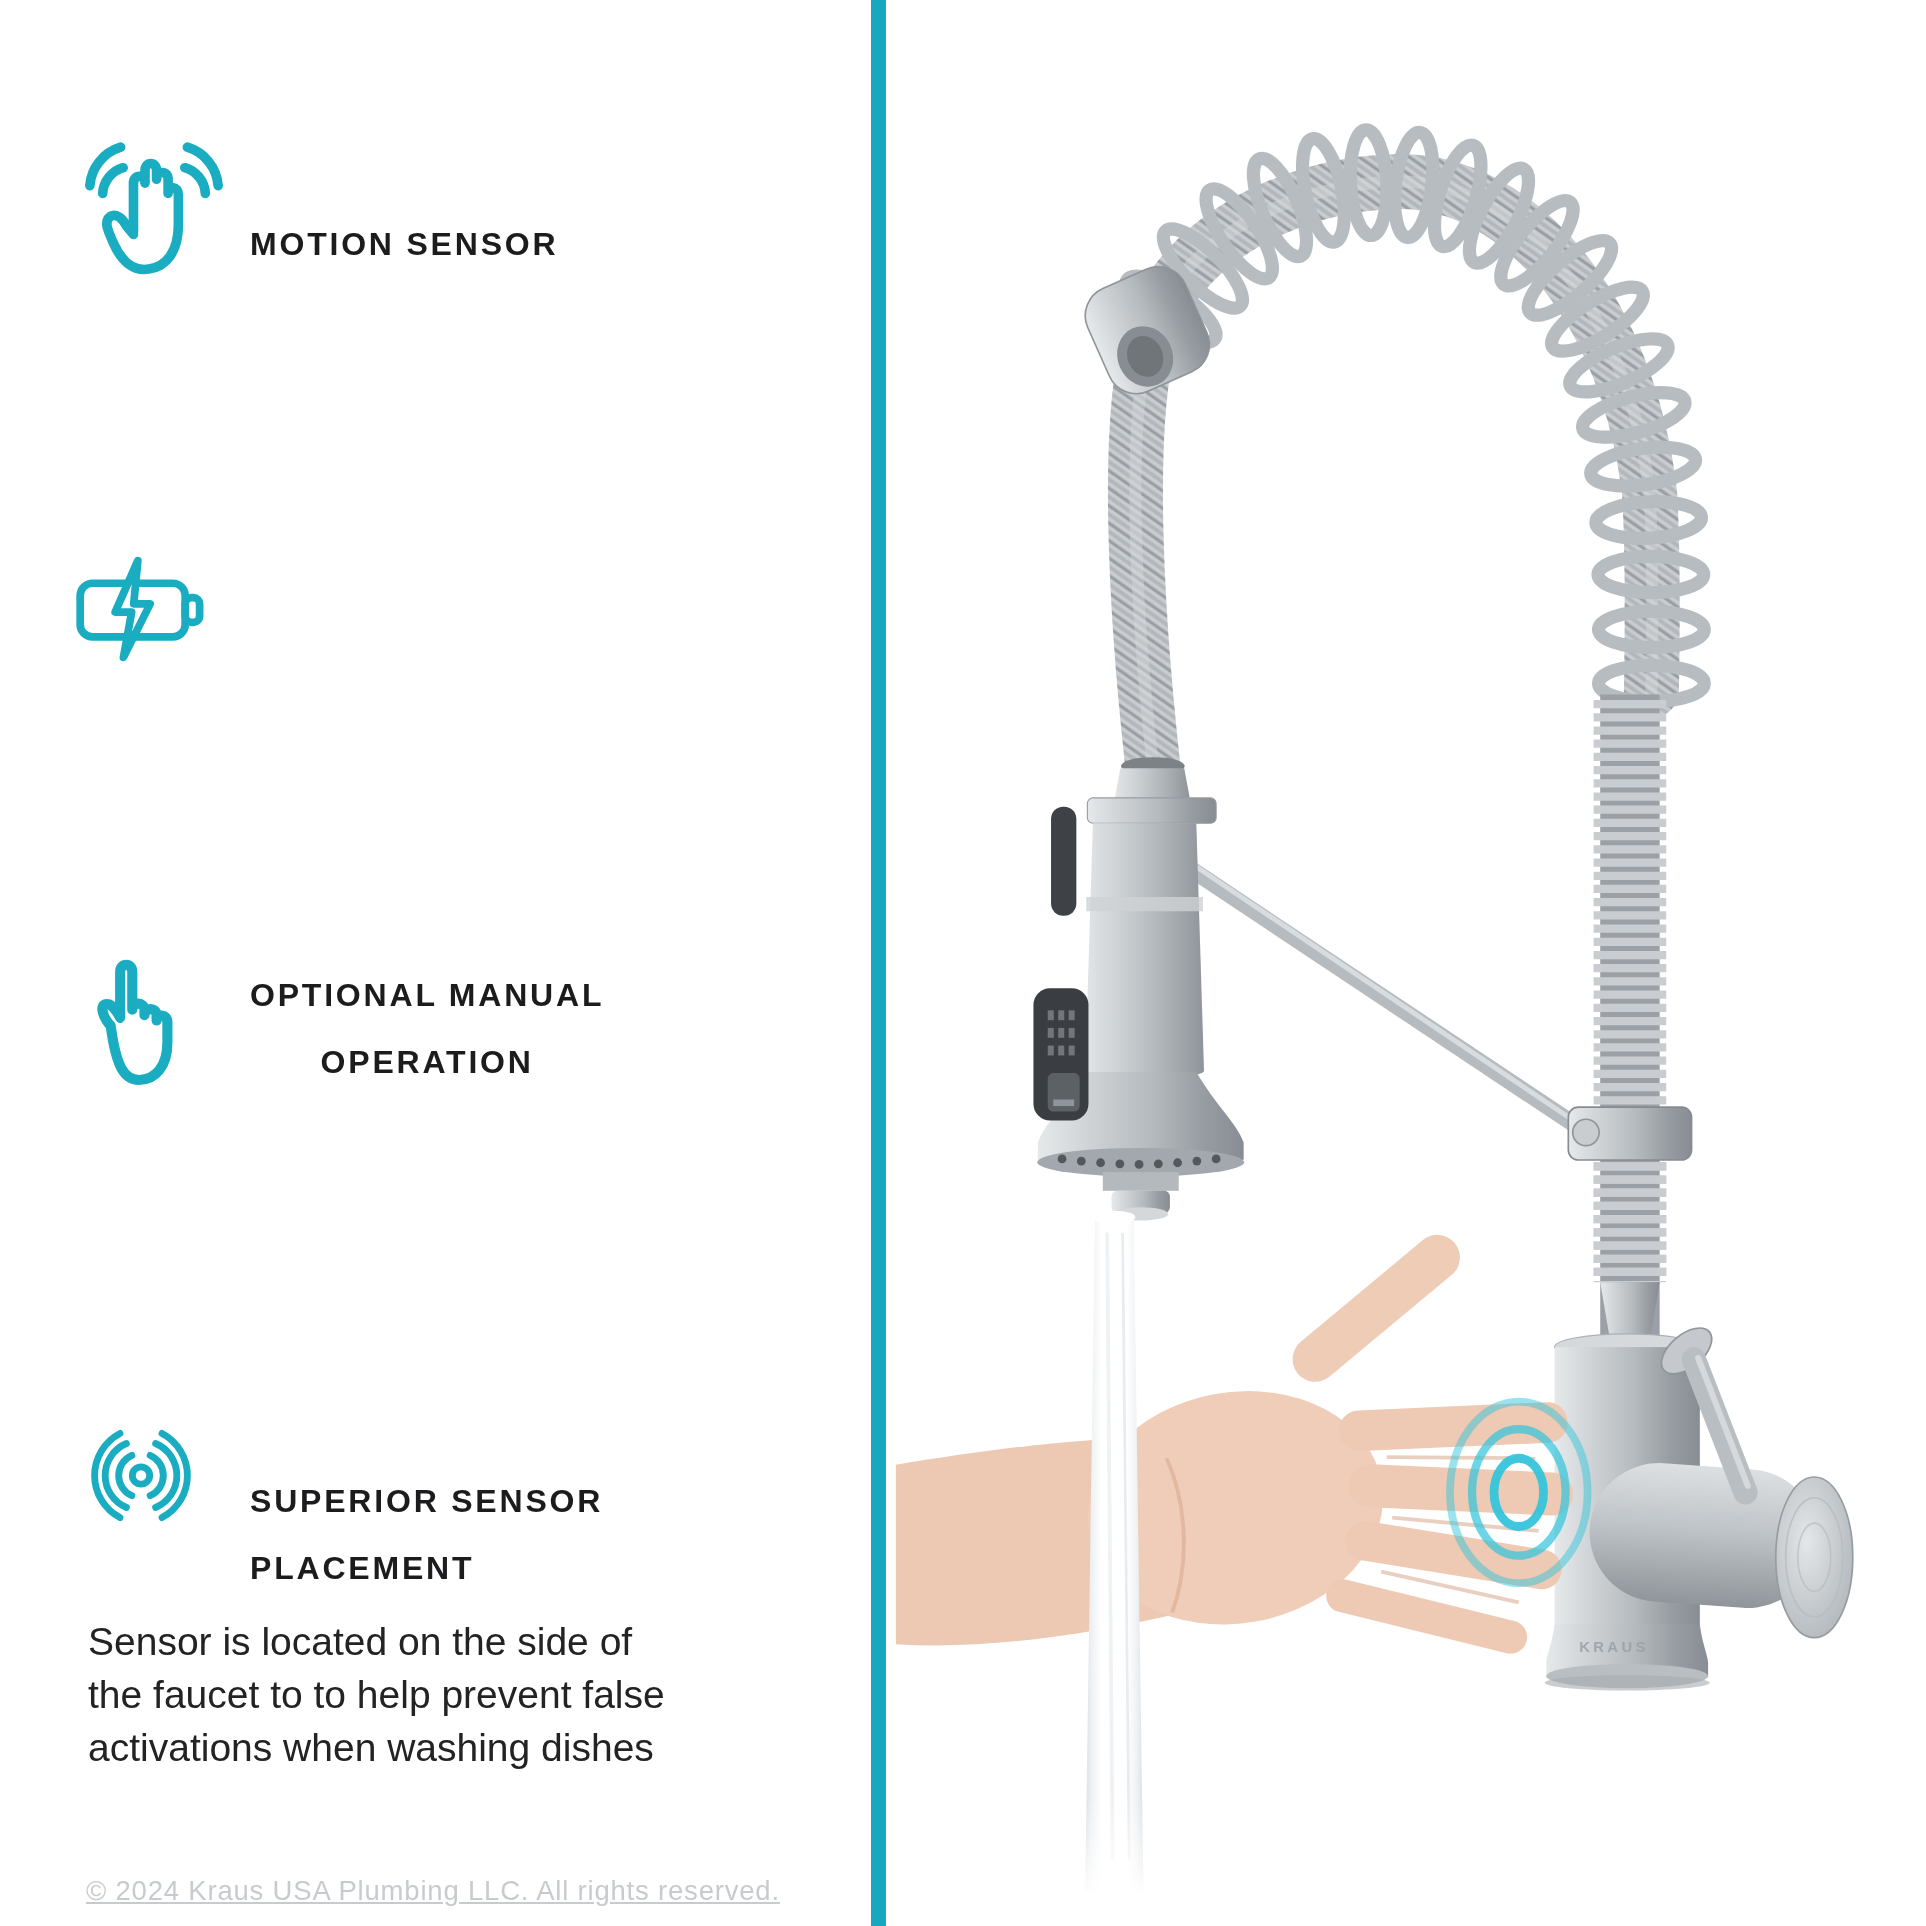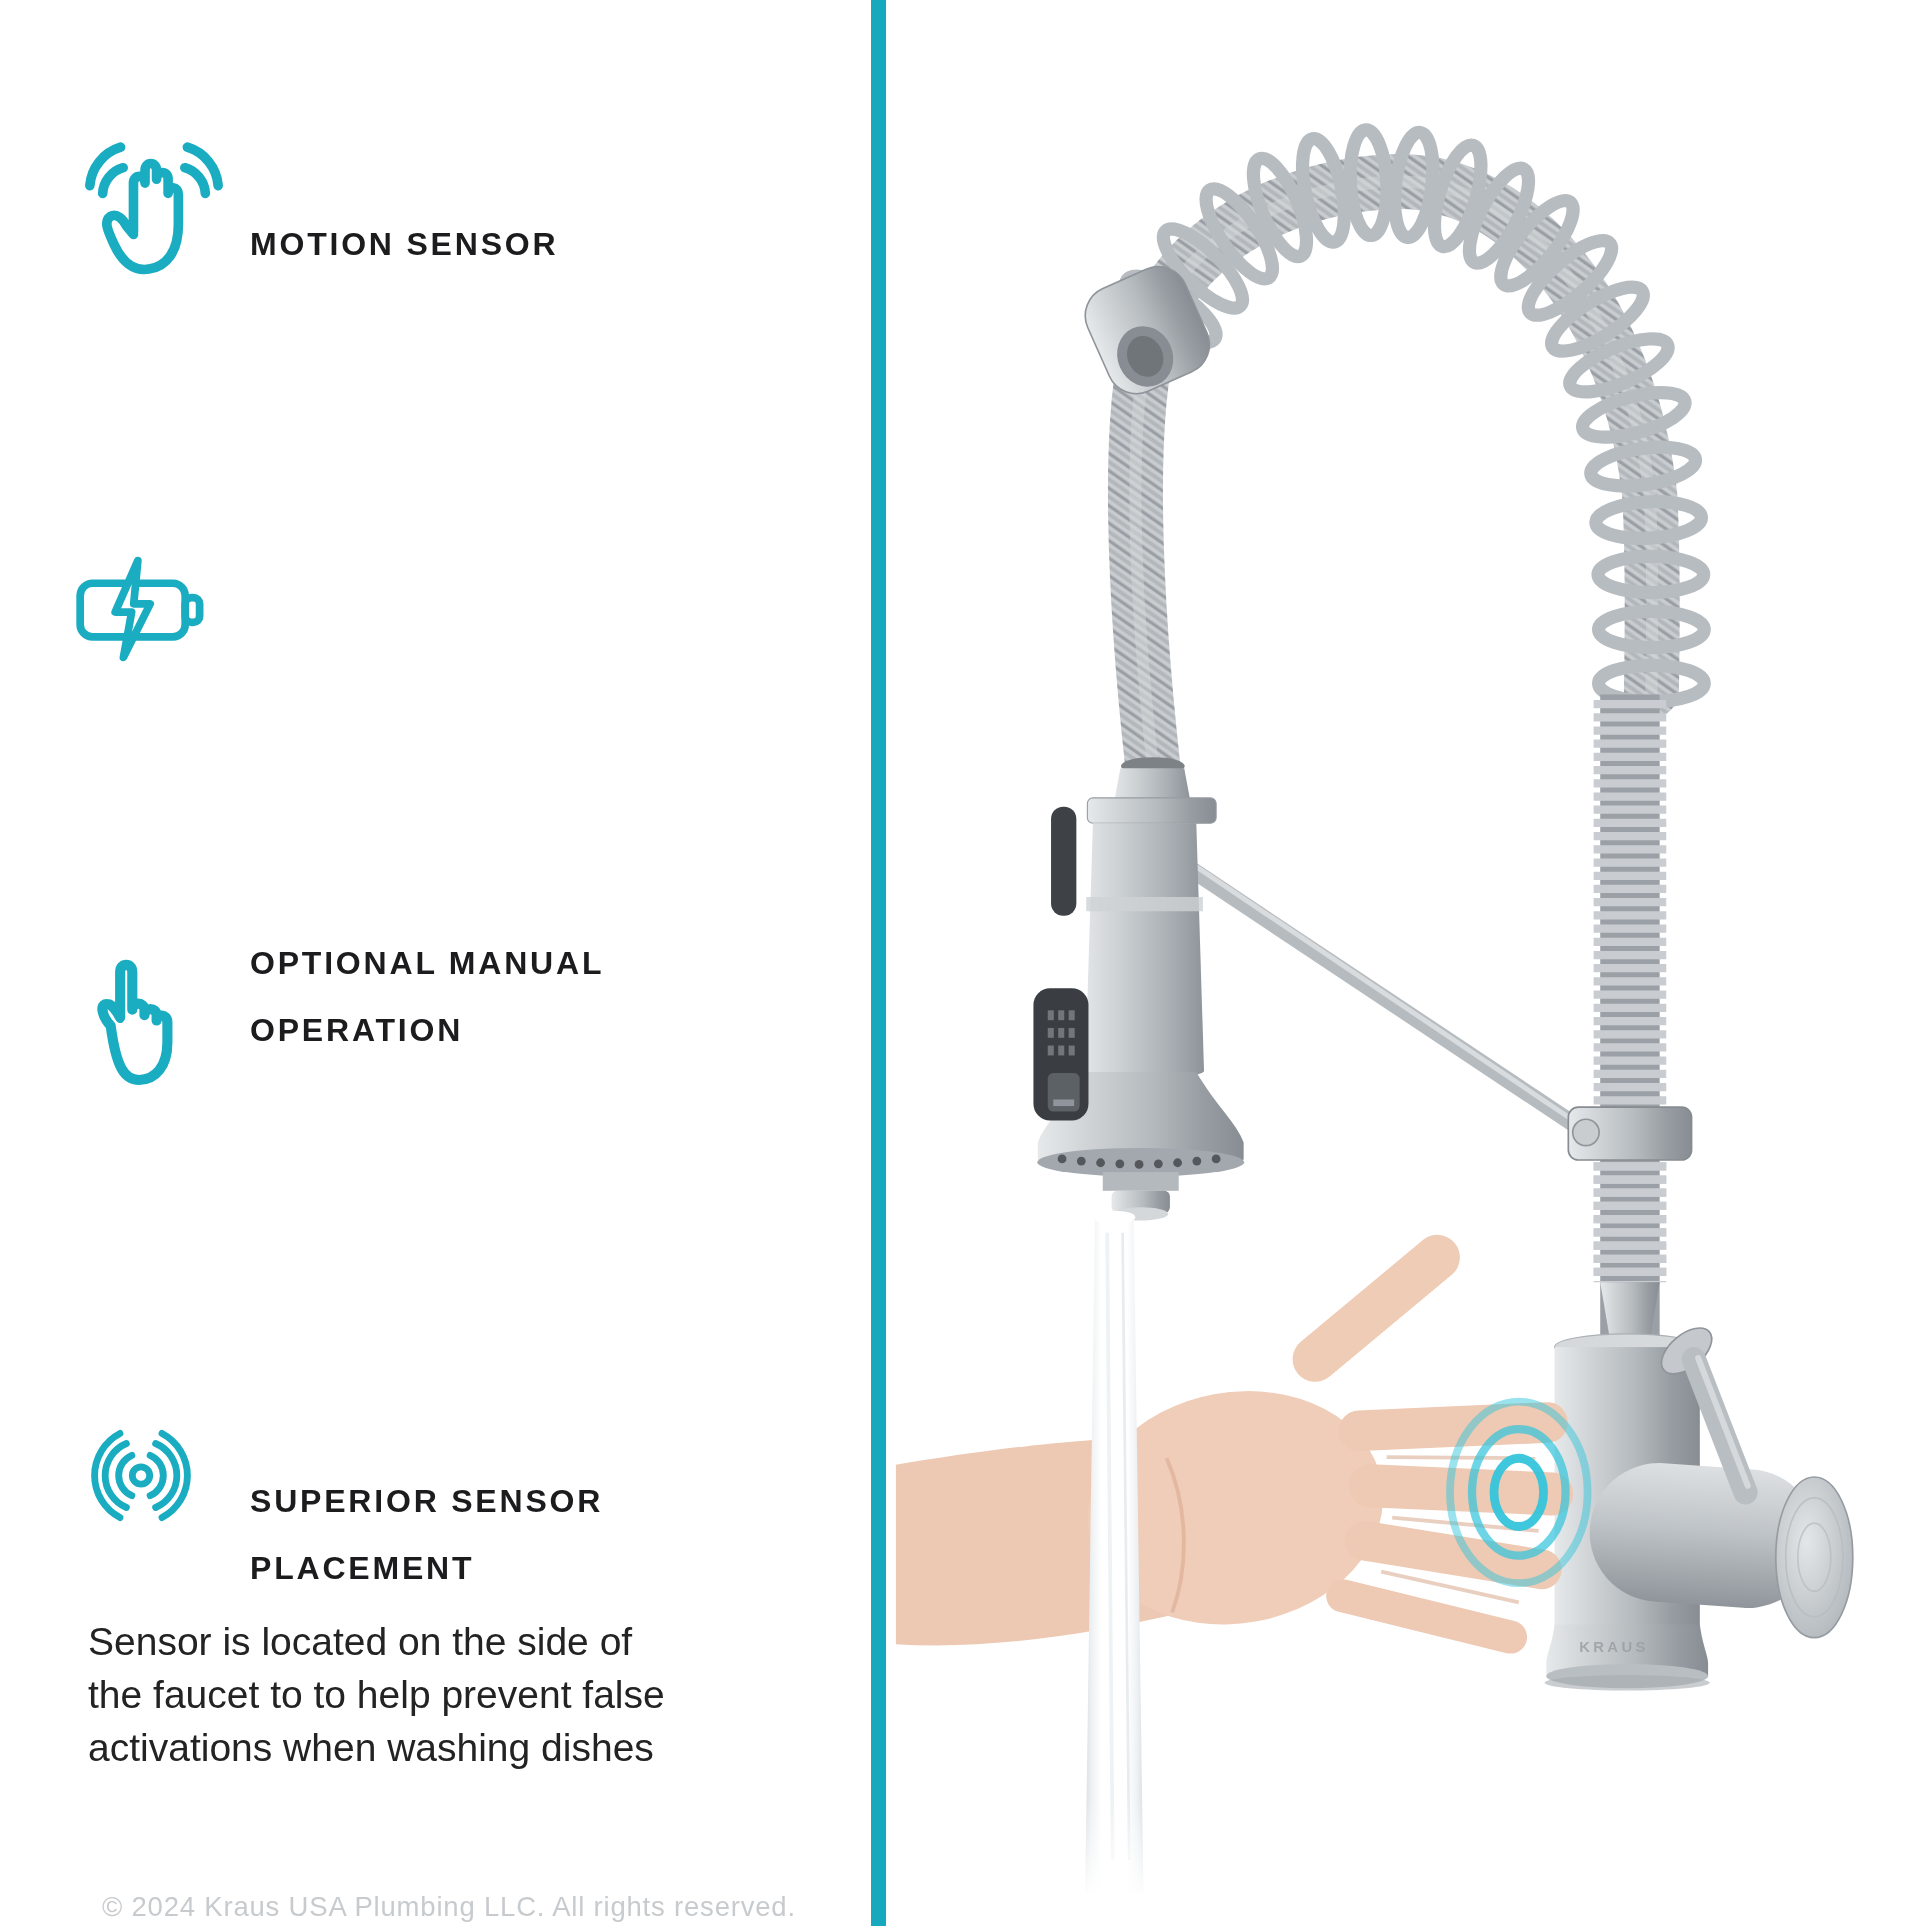--- a/index.html
+++ b/index.html
@@ -16,29 +16,29 @@
   .title{
     position:absolute;left:250px;margin:0;color:#1c1c1e;font-weight:700;
     font-size:32px;line-height:67px;letter-spacing:2.8px;white-space:pre-line;
   }
   .body{
     position:absolute;left:88px;margin:0;color:#232323;font-weight:400;
     font-size:39px;line-height:53px;letter-spacing:0px;white-space:pre-line;
   }
   #title-1{top:211px;}  #body-1{top:280px;}
   #title-2{top:581px;} #body-2{top:669px;}
-  #title-3{top:930px;} #body-3{top:1120px;}
+  #title-3{top:962px;text-align:center;} #body-3{top:1120px;}
   #title-4{top:1468px;} #body-4{top:1570px;margin-top:45px;}
   #icon-1{left:77px;top:134px;width:154px;height:147px;}
   #icon-2{left:74px;top:550px;width:139px;height:118px;}
   #icon-3{left:81px;top:934px;width:108px;height:165px;}
   #icon-4{left:77px;top:1428px;width:128px;height:95px;}
   .footer{
-    position:absolute;left:86px;top:1875px;margin:16px;color:#c8cbce;
-    font-size:27.5px;letter-spacing:0.8px;white-space:nowrap;
+    position:absolute;left:86px;top:1875px;margin:0;color:#c8cbce;
+    font-size:27.5px;letter-spacing:0.8px;white-space:nowrap;text-decoration:underline;
   }
   .brand-mark{font-family:"Liberation Sans",sans-serif;font-size:27px;font-weight:700;
     letter-spacing:6px;fill:#9aa0a5;opacity:.85;}
 </style>
 </head>
 <body>
 
 <div class="canvas">
 
   <svg class="scene" viewBox="0 0 3500 3500" aria-hidden="true">

